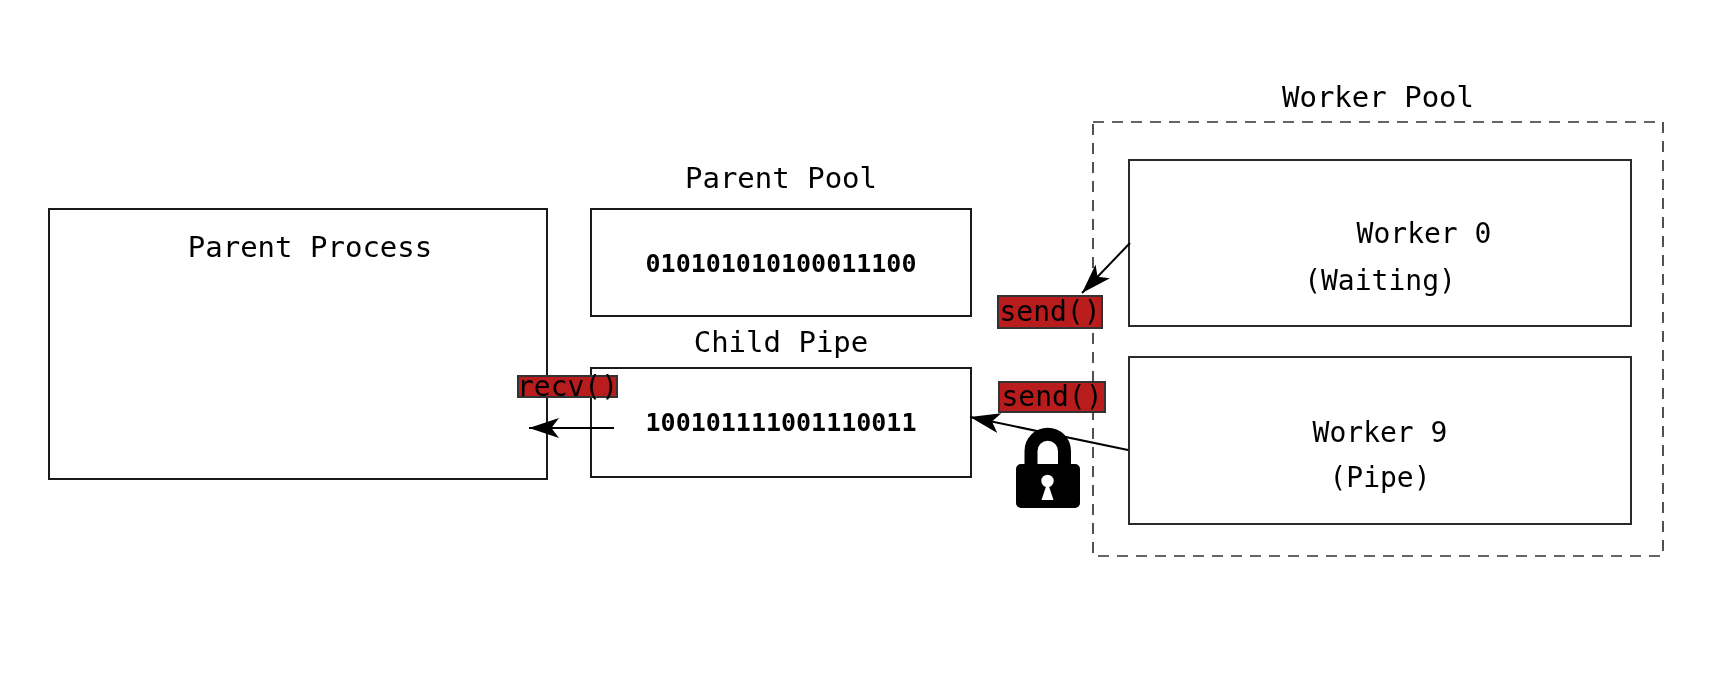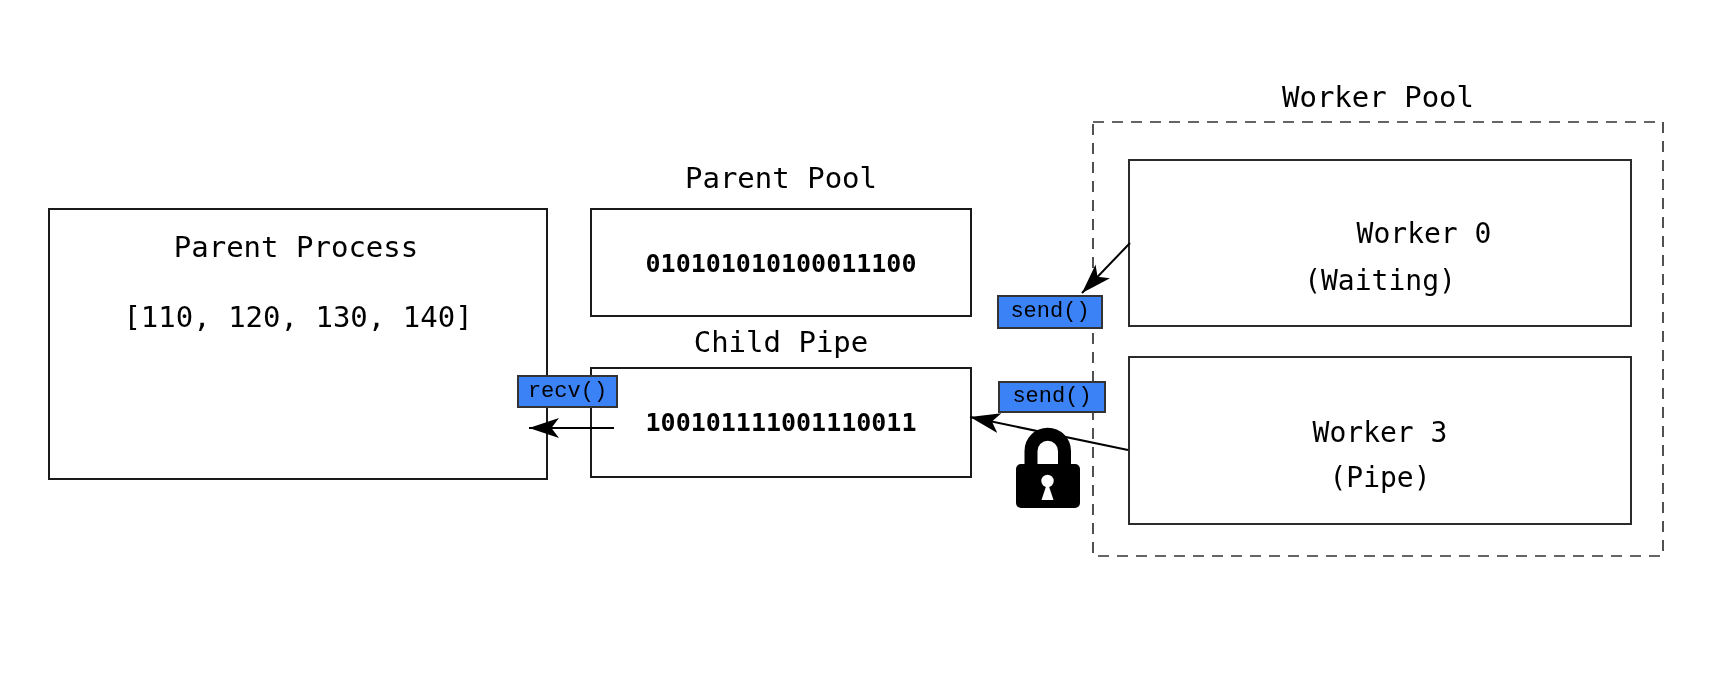--- a/index.html
+++ b/index.html
@@ -32,63 +32,61 @@
     white-space: nowrap;
     line-height: 1;
     color: #000000;
   }
   .t29 { font-size: 29px; }
   .t28 { font-size: 28px; }
   .t25 { font-size: 25px; font-weight: bold; }
   .label-box {
     position: absolute;
     border: 2px solid #333333;
-    background: #3b82f6;
+    background: #b91c1c;
     box-sizing: border-box;
     display: flex;
     align-items: center;
     justify-content: center;
-    font-size: 22px;
+    font-size: 28px;
     line-height: 1;
     z-index: 30;
-    font-family: Liberation Mono, monospace;
   }
   #overlay {
     position: absolute;
     left: 0;
     top: 0;
     z-index: 20;
     pointer-events: none;
   }
 </style>
 </head>
 <body>
 
 <div id="canvas">
 
   <div class="box" style="left:48px; top:208px; width:500px; height:272px;"></div>
-  <div class="txt t29" style="left:296px; top:247px;">Parent Process</div>
-  <div class="txt t29" style="left:298px; top:317px;">[110, 120, 130, 140]</div>
+  <div class="txt t29" style="left:310px; top:247px;">Parent Process</div>
 
   <div class="txt t29" style="left:781px; top:178px;">Parent Pool</div>
   <div class="box" style="left:590px; top:208px; width:382px; height:109px;"></div>
   <div class="txt t25" style="left:781px; top:263px;">010101010100011100</div>
 
   <div class="txt t29" style="left:781px; top:342px;text-align:right;">Child Pipe</div>
   <div class="box" style="left:590px; top:367px; width:382px; height:111px;"></div>
   <div class="txt t25" style="left:781px; top:422px;">100101111001110011</div>
 
   <div class="txt t29" style="left:1378px; top:97px;">Worker Pool</div>
 
   <div class="box thin" style="left:1128px; top:159px; width:504px; height:168px;"></div>
   <div class="txt t28" style="left:1380px; top:234px;margin-left:44px;">Worker 0</div>
   <div class="txt t28" style="left:1380px; top:281px;">(Waiting)</div>
 
   <div class="box thin" style="left:1128px; top:356px; width:504px; height:169px;"></div>
-  <div class="txt t28" style="left:1380px; top:433px;">Worker 3</div>
+  <div class="txt t28" style="left:1380px; top:433px;">Worker 9</div>
   <div class="txt t28" style="left:1380px; top:478px;">(Pipe)</div>
 
   <svg id="overlay" width="1712" height="690" viewBox="0 0 1712 690">
     <defs>
       <marker id="arrowhead" markerUnits="strokeWidth" markerWidth="15" markerHeight="11" viewBox="0 0 15 11" refX="15" refY="5.5" orient="auto">
         <path d="M 15 5.5 L 0 0.5 L 3.8 5.5 L 0 10.5 Z" fill="#000000"></path>
       </marker>
     </defs>
 
     <rect x="1093" y="122" width="570" height="434" fill="none" stroke="#333333" stroke-width="1.7" stroke-dasharray="11,8"></rect>
@@ -100,17 +98,17 @@
     <line x1="1128" y1="450" x2="970" y2="417" stroke="#000000" stroke-width="2" marker-end="url(#arrowhead)"></line>
 
     <g>
       <path d="M 1031 469 L 1031 451 A 16.5 16.5 0 0 1 1064.5 451 L 1064.5 469" fill="none" stroke="#000000" stroke-width="13"></path>
       <rect x="1016" y="464" width="64" height="44" rx="5" fill="#000000"></rect>
       <circle cx="1047.5" cy="481" r="6.2" fill="#ffffff"></circle>
       <path d="M 1047.5 482 L 1053.5 500 L 1041.5 500 Z" fill="#ffffff"></path>
     </g>
   </svg>
 
-  <div class="label-box" style="left:517px; top:375px; width:101px; height:33px;">recv()</div>
+  <div class="label-box" style="left:517px; top:375px; width:101px; height:23px;">recv()</div>
   <div class="label-box" style="left:997px; top:295px; width:106px; height:34px;">send()</div>
   <div class="label-box" style="left:998px; top:381px; width:108px; height:32px;">send()</div>
 
 </div>
 
 </body></html>

